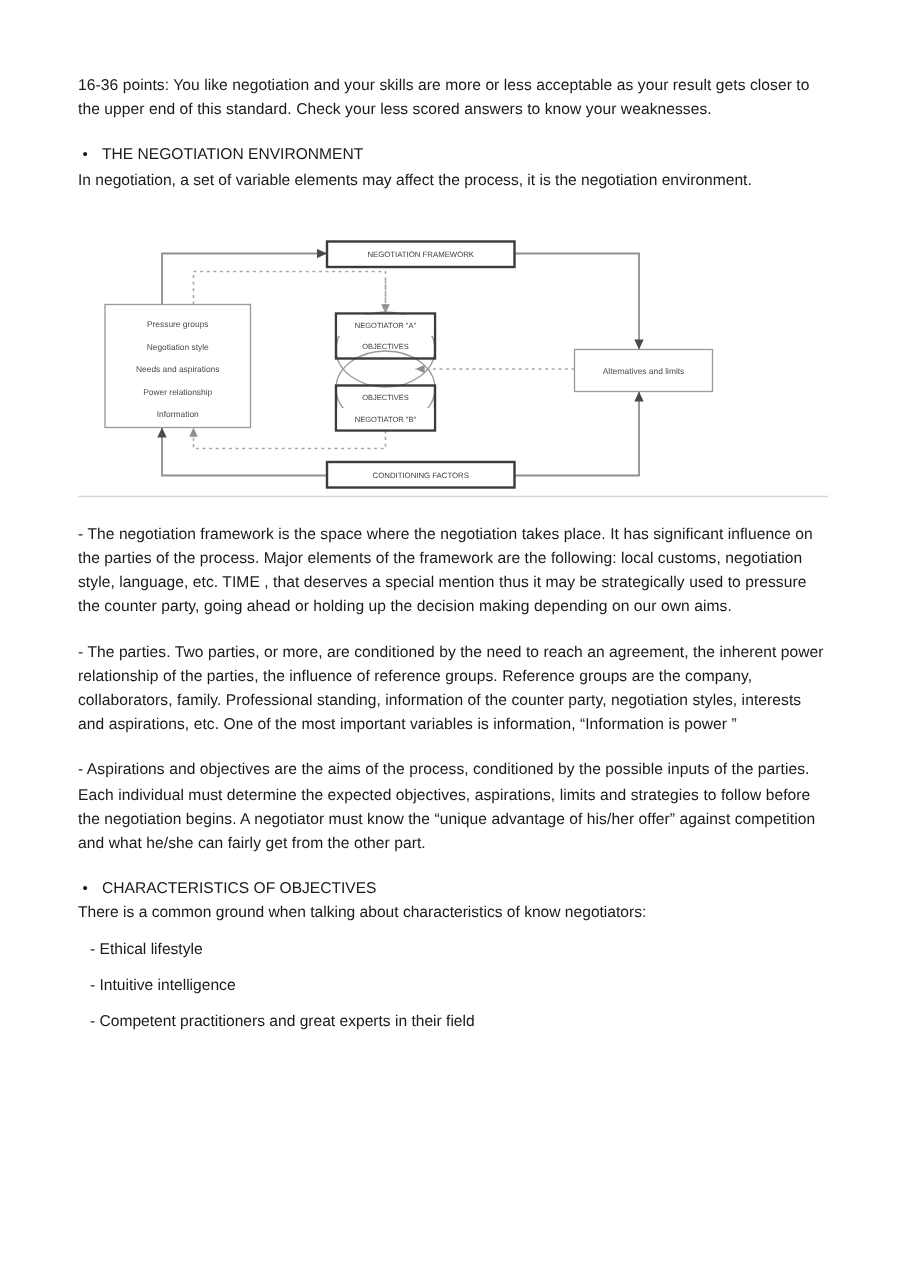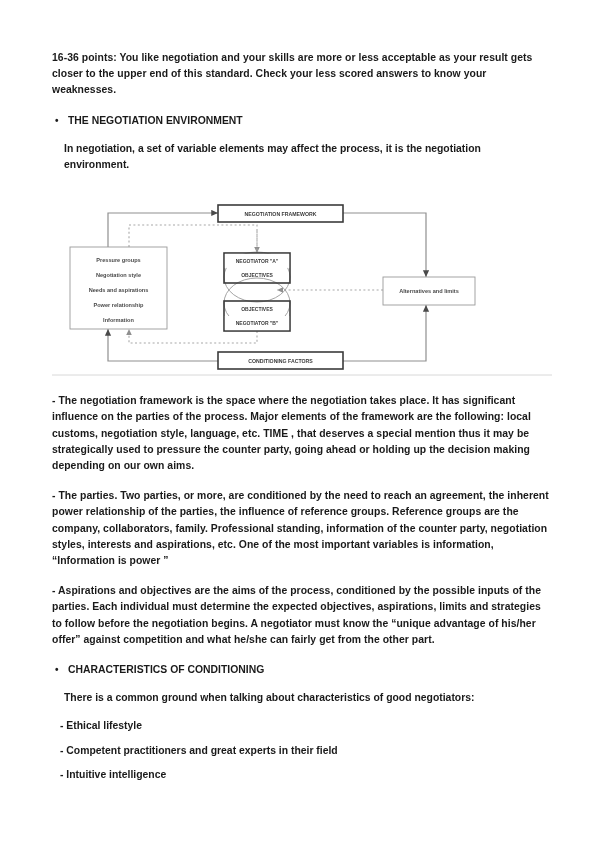--- a/index.html
+++ b/index.html
@@ -14,21 +14,20 @@
     font-family: "Liberation Sans", sans-serif;
     color: #1a1a1a;
     overflow: hidden;
   }
   .page {
     position: absolute;
     left: 0; top: 0;
     width: 581px;
     height: 848px;
     background: #ffffff;
-    font-weight: bold;
   }
   .content {
     position: absolute;
     left: 52px;
     top: 50px;
     width: 500px;
   }
   p.para {
     margin: 0 0 14px 0;
     font-size: 10.4px;
@@ -44,21 +43,21 @@
     position: relative;
   }
   .bullet-head .bullet-dot {
     position: absolute;
     left: 3px;
     top: 0px;
     font-size: 10px;
     line-height: 16.2px;
   }
   .tight {
-    margin: 12px;
+    margin: 0;
     font-size: 10.4px;
     line-height: 16.2px;
   }
   .list-line {
     margin: 8px;
     font-size: 10.4px;
     line-height: 16.4px;
   }
 
   
@@ -145,21 +144,21 @@
         <line x1="0" y1="184" x2="500" y2="184" stroke="#d8d8d8" stroke-width="1"></line>
       </svg>
     </div>
 
     <p class="para">- The negotiation framework is the space where the negotiation takes place. It has significant influence on the parties of the process. Major elements of the framework are the following: local customs, negotiation style, language, etc. TIME , that deserves a special mention thus it may be strategically used to pressure the counter party, going ahead or holding up the decision making depending on our own aims.</p>
     <p class="para">- The parties. Two parties, or more, are conditioned by the need to reach an agreement, the inherent power relationship of the parties, the influence of reference groups. Reference groups are the company, collaborators, family. Professional standing, information of the counter party, negotiation styles, interests and aspirations, etc. One of the most important variables is information, “Information is power ”</p>
     <p class="para">- Aspirations and objectives are the aims of the process, conditioned by the possible inputs of the parties. Each individual must determine the expected objectives, aspirations, limits and strategies to follow before the negotiation begins. A negotiator must know the “unique advantage of his/her offer” against competition and what he/she can fairly get from the other part.</p>
 
     <div class="bullet-head">
       <span class="bullet-dot">•</span>
-      <span>CHARACTERISTICS OF CONDITIONING</span>
+      <span>CHARACTERISTICS OF OBJECTIVES</span>
     </div>
-    <p class="tight">There is a common ground when talking about characteristics of good negotiators:</p>
+    <p class="tight">There is a common ground when talking about characteristics of know negotiators:</p>
     <p class="list-line">- Ethical lifestyle</p>
+    <p class="list-line">- Intuitive intelligence</p>
     <p class="list-line">- Competent practitioners and great experts in their field</p>
-    <p class="list-line">- Intuitive intelligence</p>
 
   </div>
 </div>
 
 </body></html>

